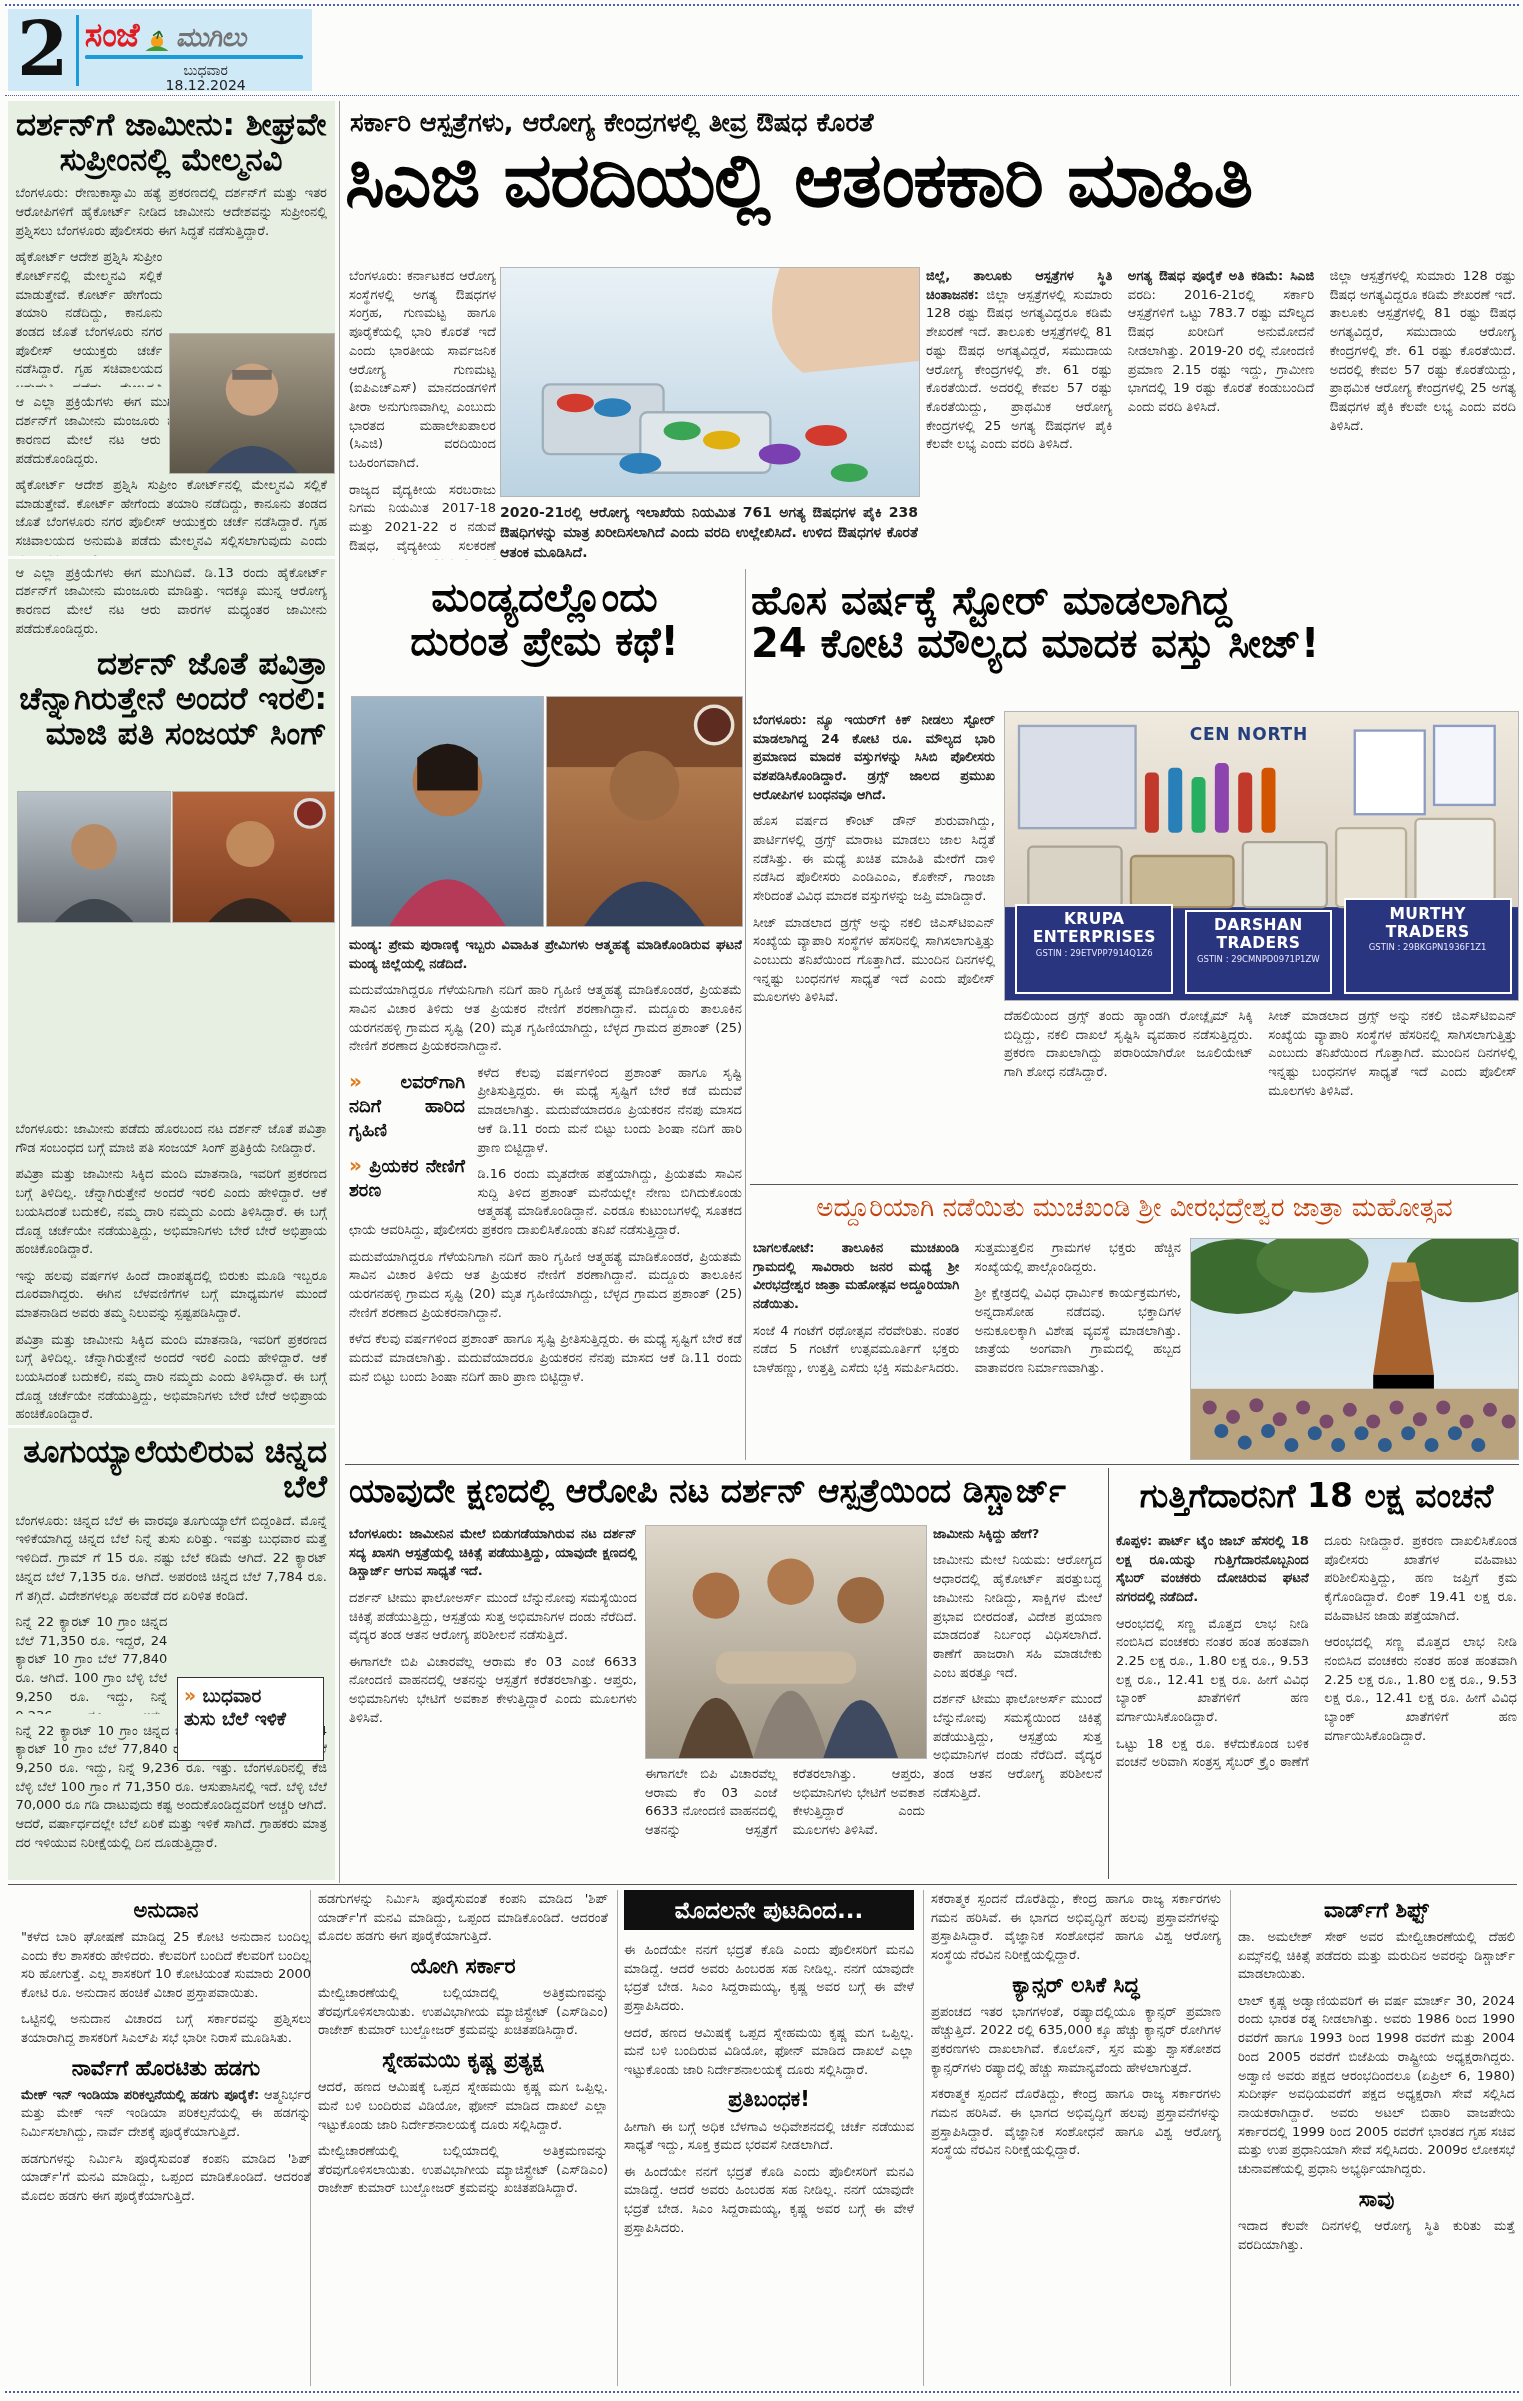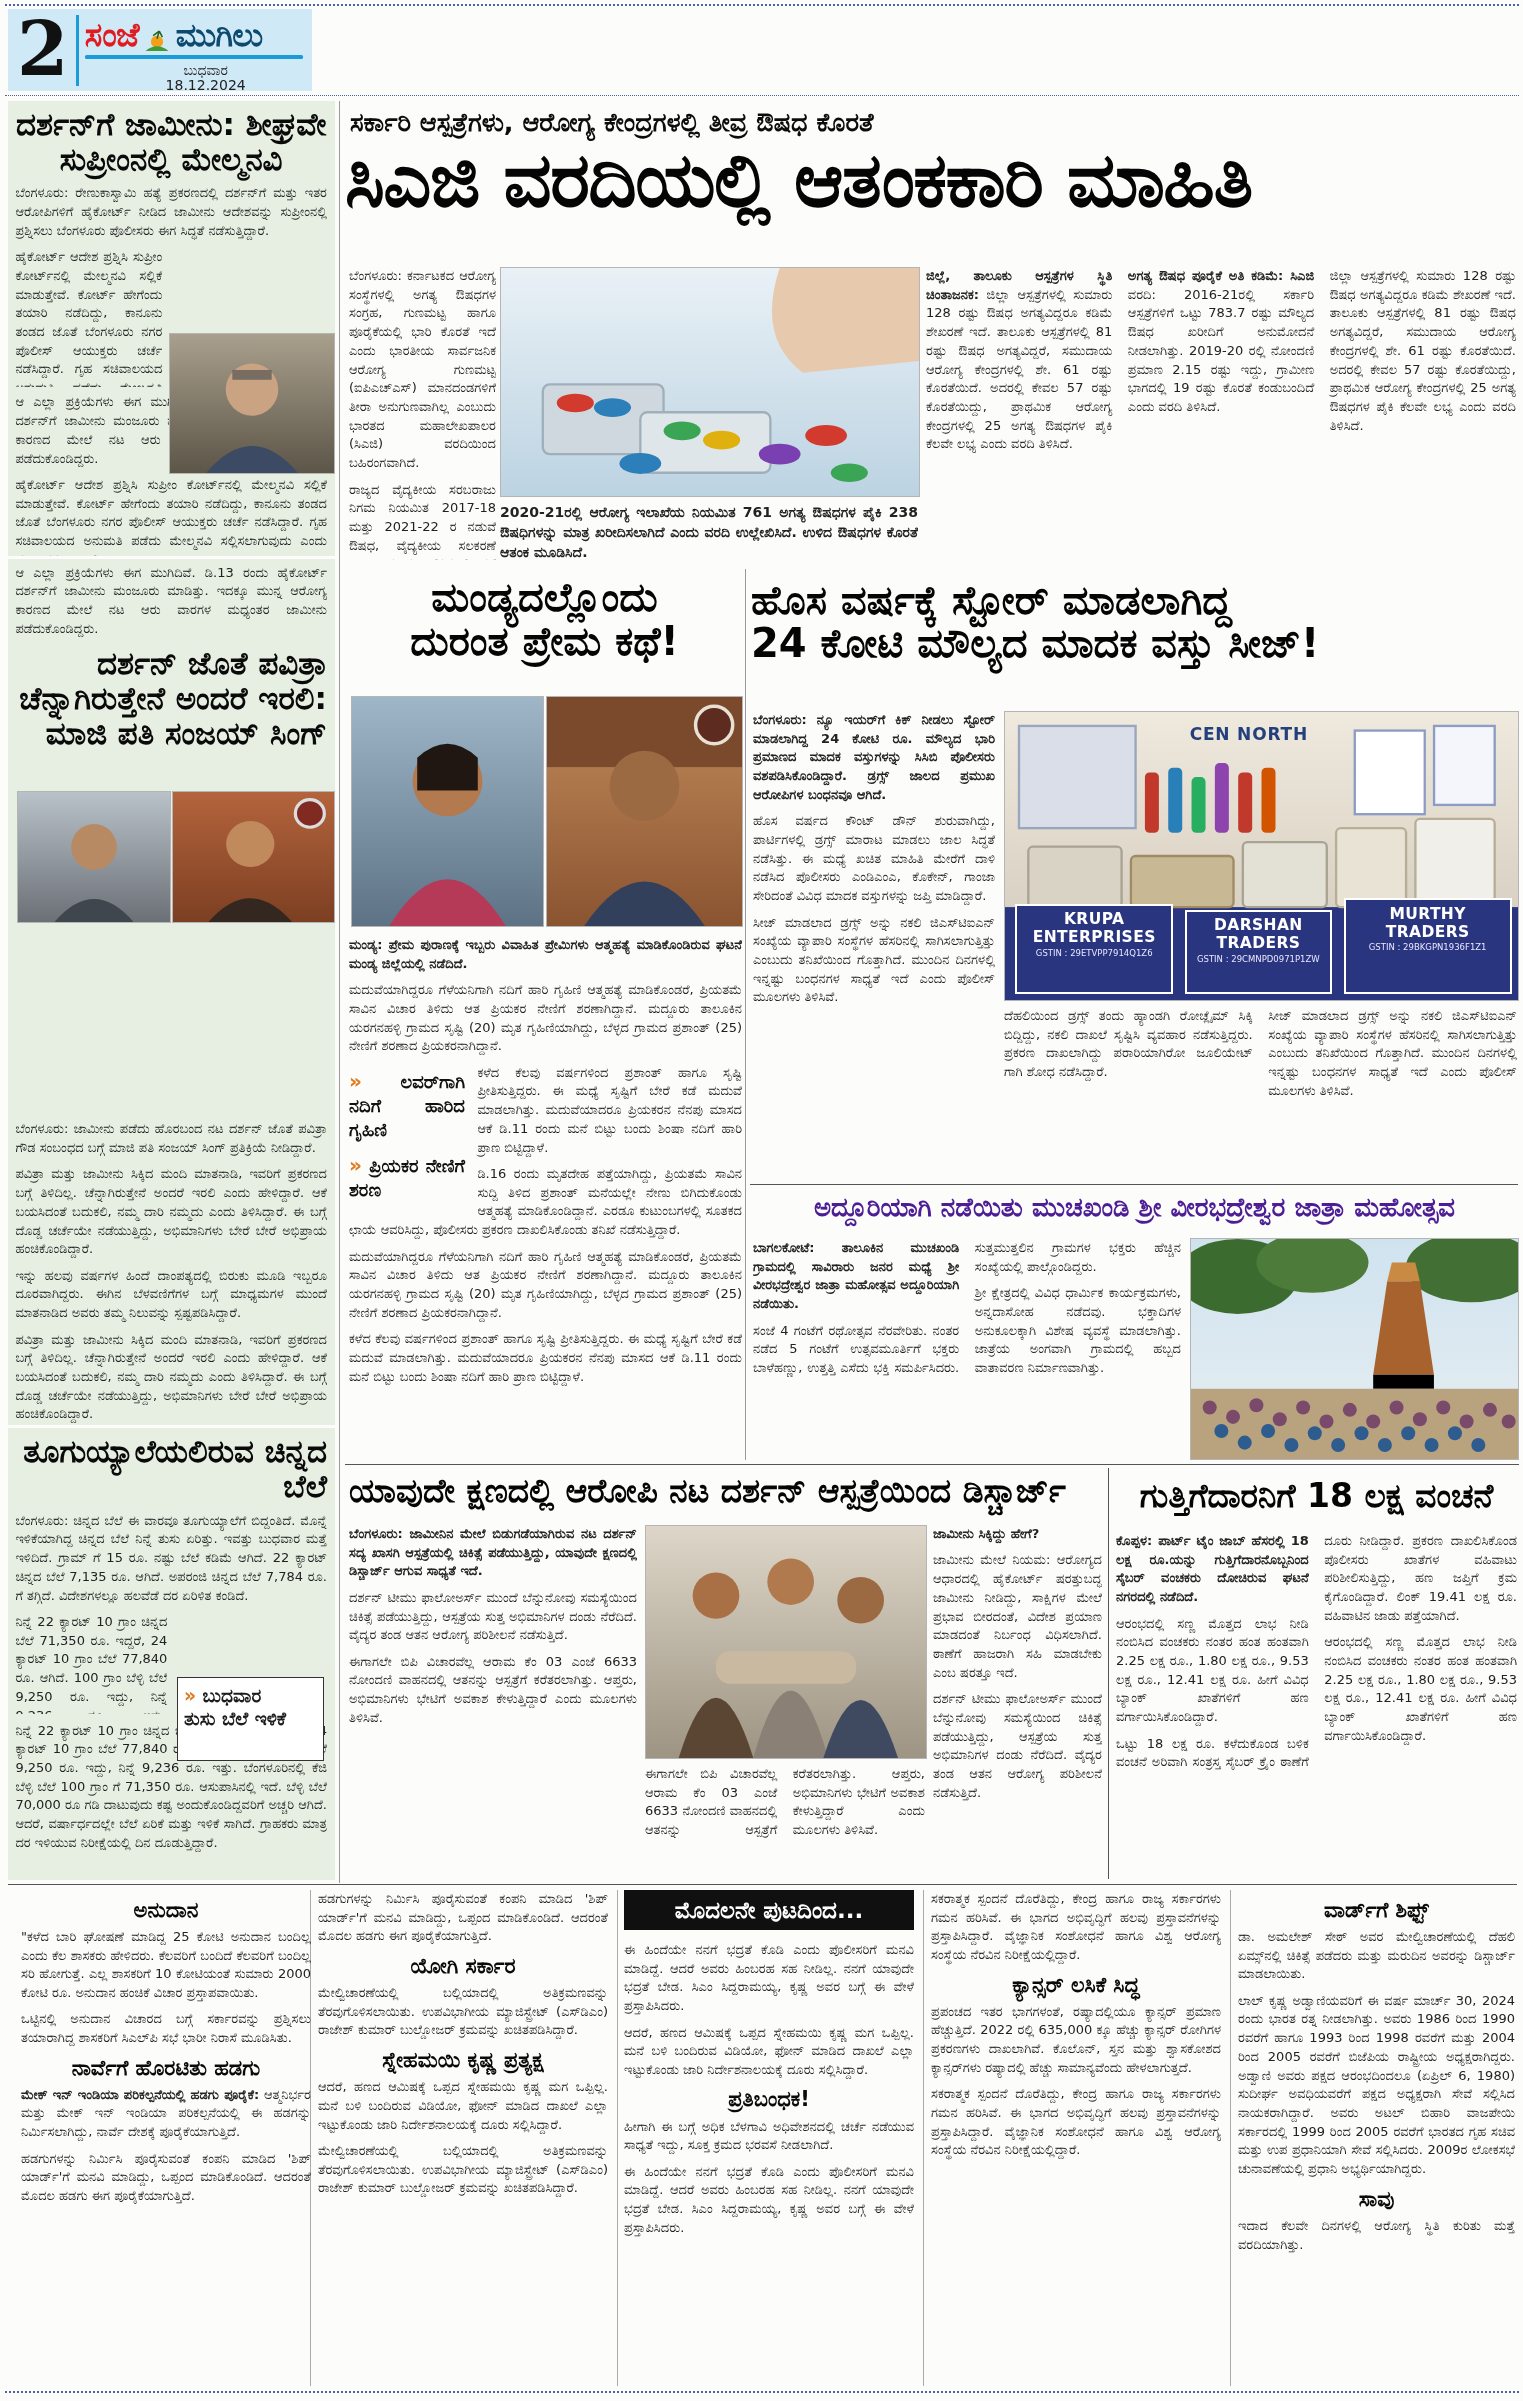--- a/index.html
+++ b/index.html
@@ -7,31 +7,31 @@
         font-family:"DejaVu Sans","Liberation Sans",sans-serif;color:#1c1c1c;overflow:hidden;}
   .abs{position:absolute;}
   .dotrule{border-top:2.3px dotted #4a63a8;height:0;}
   .vrule{width:0.8px;background:#9a9a9a;}
   .hrule{height:0.8px;background:#555;}
   
   .masthead{background:#cfe9f6;}
   .pageno{font-family:"DejaVu Serif","Liberation Serif",serif;font-weight:bold;font-size:74px;line-height:1;color:#111;}
   .mast-bar{width:3.1px;background:#1b9cd8;}
   .logo-red{color:#e01b22;font-weight:bold;font-size:33px;letter-spacing:-0.8px;}
-  .logo-black{color:#0c4a6e;font-weight:bold;font-size:32px;letter-spacing:-0.8px;}
+  .logo-black{color:#737373;font-weight:bold;font-size:26px;letter-spacing:-0.8px;font-style:italic;}
   .mast-rule{height:3.9px;background:#1b9cd8;border-radius:1.5px;}
   .mast-day,.mast-date{font-size:14px;color:#222;text-align:center;width:100%;}
   
   .strap{font-weight:bold;font-size:25.6px;color:#0c0c0c;}
   .mainhl{font-weight:bold;font-size:75px;line-height:1.04;letter-spacing:-1.5px;color:#050505;}
   .hl40{font-weight:bold;font-size:31px;line-height:1.12;color:#0a0a0a;}
   .hl52{font-weight:bold;font-size:40px;line-height:1.1;color:#050505;}
   .hl56{font-weight:bold;font-size:40px;line-height:1.08;color:#050505;}
   .hl42{font-weight:bold;font-size:33px;line-height:1.1;color:#050505;}
-  .hl34{font-weight:bold;font-size:26px;line-height:1.15;color:#4c1d95;}
+  .hl34{font-weight:normal;font-size:26px;line-height:1.15;color:#c2410c;}
   .bt{font-size:13px;line-height:1.44;text-align:justify;color:#222;}
   .bt p{margin:0 0 7.7px 0;}
   .lead-b{font-weight:bold;}
   .sub{font-weight:bold;font-size:21px;text-align:center;color:#0a0a0a;margin:7.7px 0 6.2px 0;}
   .clip{overflow:hidden;}
   .greenbg{background:#e6efe2;}
   .cols2{column-count:2;column-gap:15.5px;}
   .cols3{column-count:3;column-gap:15.5px;}
   
   .ph{position:absolute;overflow:hidden;border:0.8px solid #b5b5b5;}

